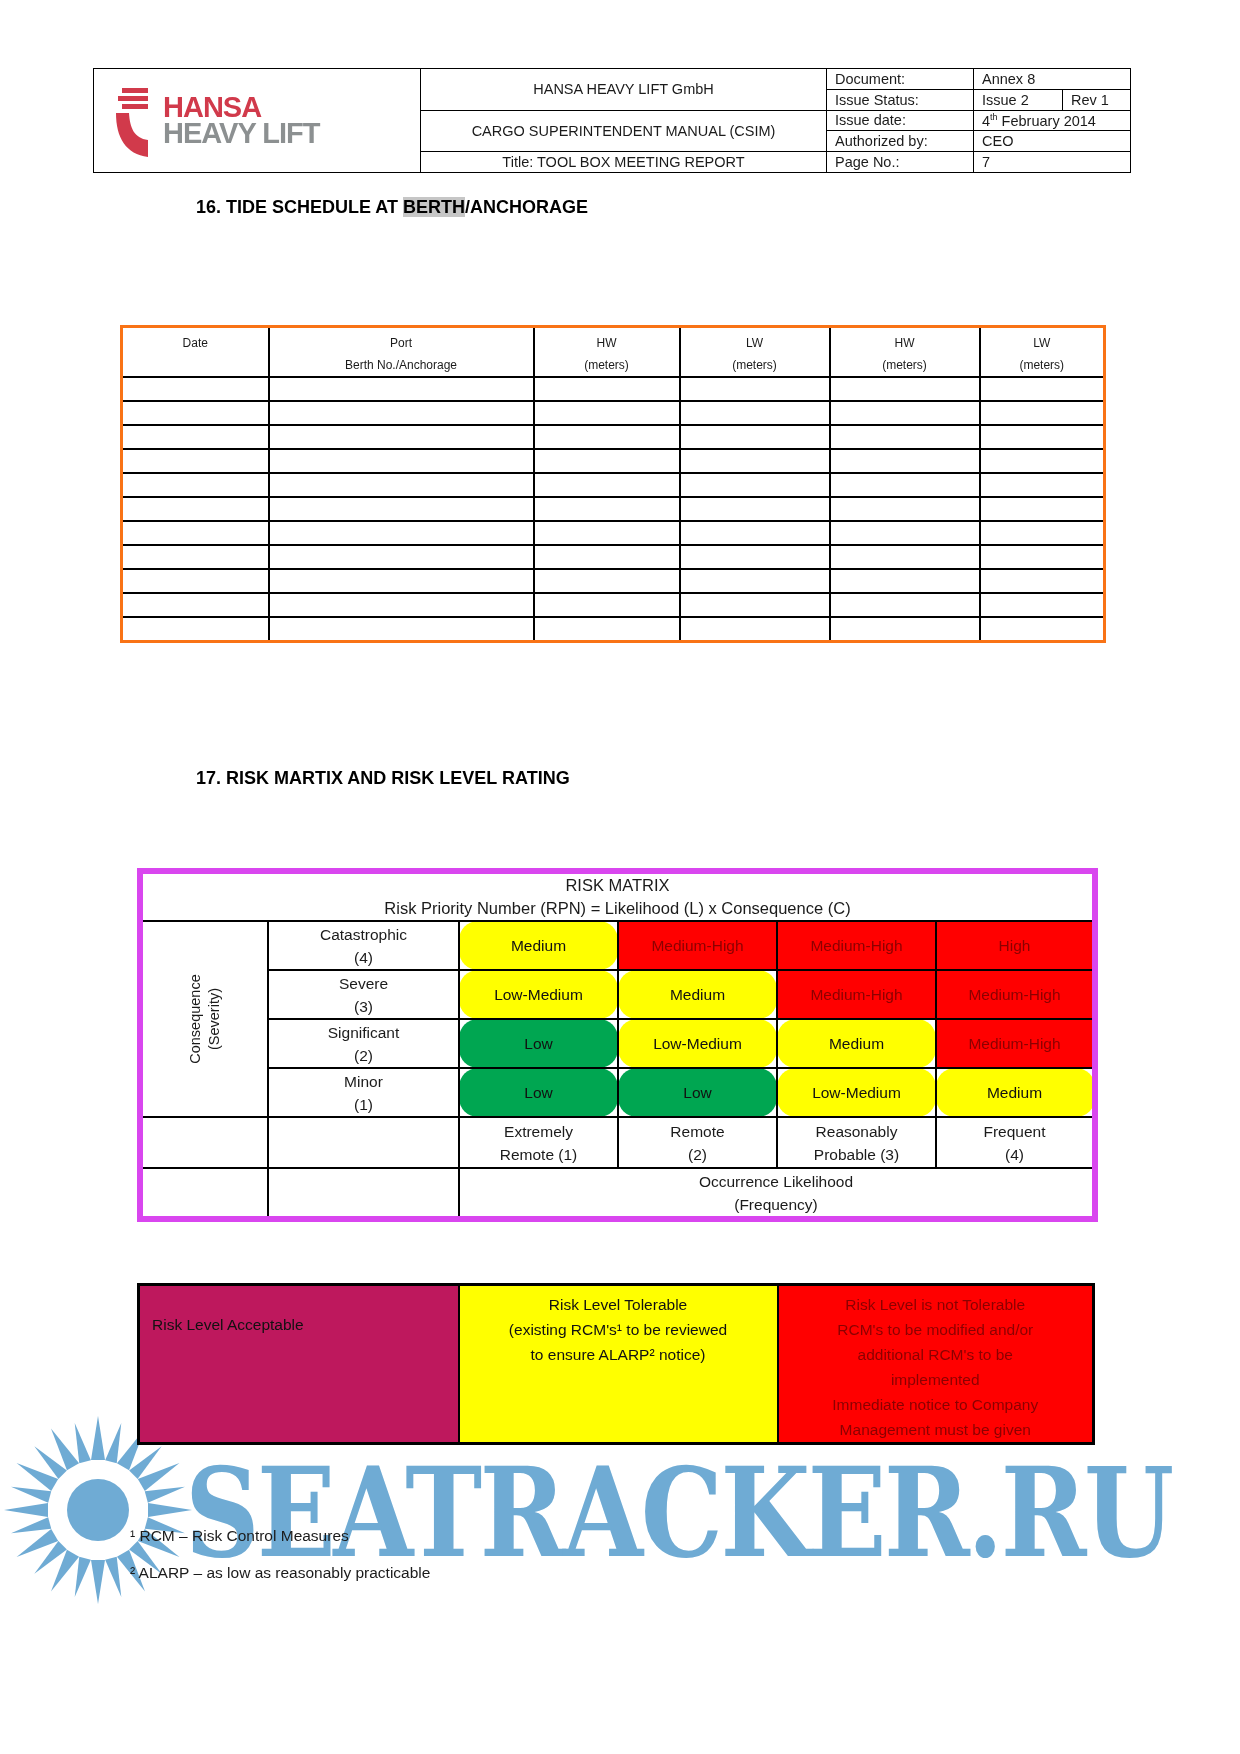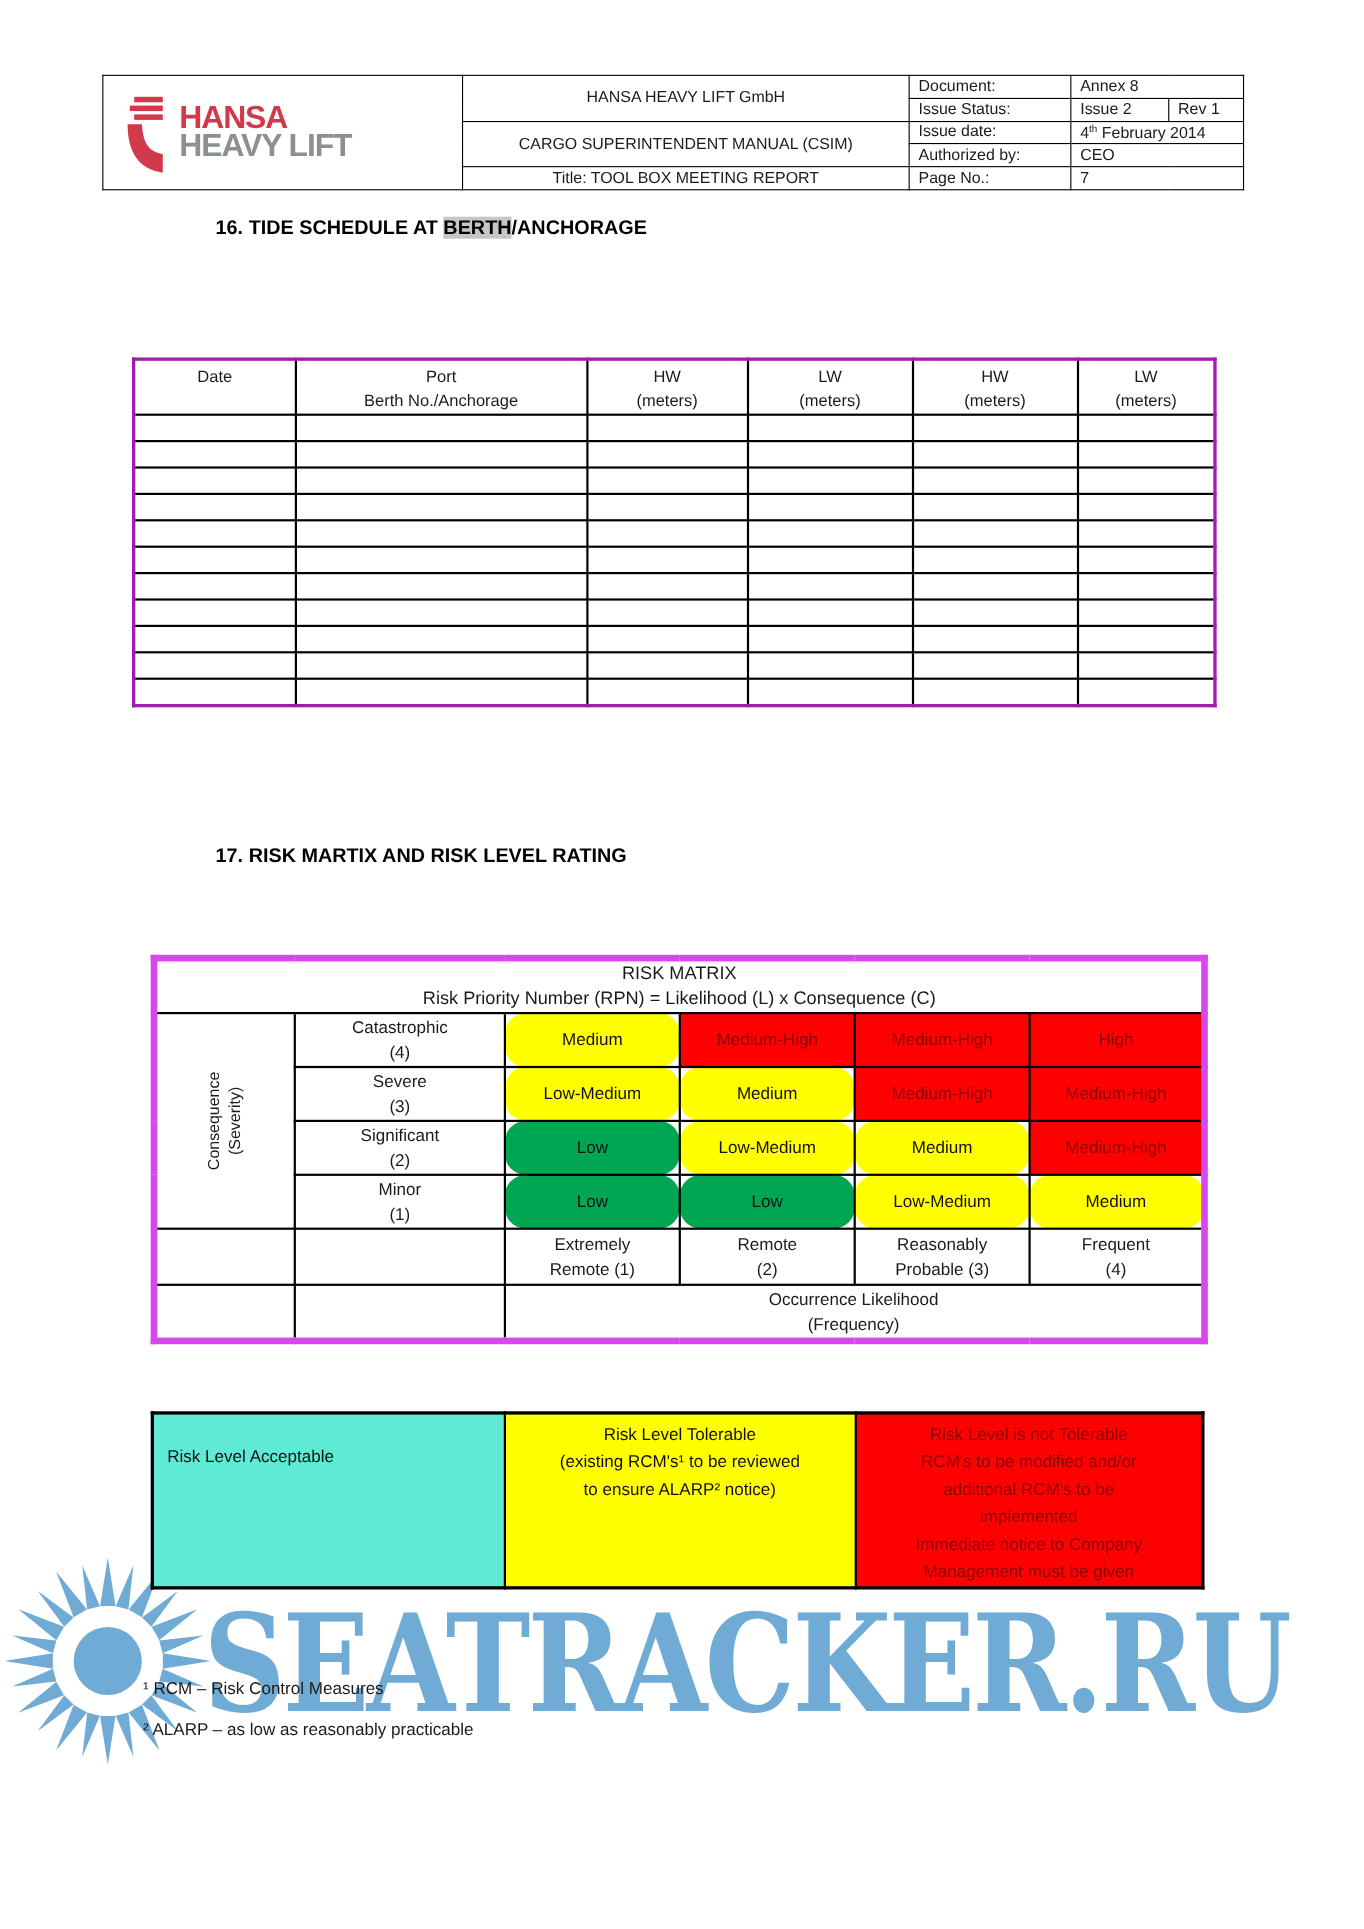--- a/index.html
+++ b/index.html
@@ -23,21 +23,21 @@
   sup { font-size:9px; vertical-align:super; }
   
   .sec-heading { position:absolute; font-size:18px; font-weight:bold; color:#000; white-space:nowrap; }
   #heading16 { left:196px; top:197px; }
   #heading17 { left:196px; top:768px; }
   .hl { background:#C6C6C6; }
   
   .tide-table {
     position:absolute; left:120px; top:325px;
     border-collapse:collapse; table-layout:fixed;
-    border:3px solid #a21caf; font-size:15px;
+    border:3px solid #f97316; font-size:12px;
   }
   .tide-table th, .tide-table td { border:2px solid #000; font-weight:normal; }
   .tide-table th { height:50px; text-align:center; vertical-align:top; padding-top:4px; line-height:22px; }
   .tide-table td { height:24px; }
   
   .matrix-table {
     position:absolute; left:137px; top:868px;
     border-collapse:collapse; table-layout:fixed;
     border:6px solid #d946ef; font-size:15.5px;
   }
@@ -56,21 +56,21 @@
   [data-cellcolor="yellow"], [data-cellcolor="green"] { color:#111;border-radius:19px; }
   
   .rating-table {
     position:absolute; left:137px; top:1283px;
     border-collapse:collapse; table-layout:fixed;
     border:3px solid #000; font-size:15.5px;
   }
   .rating-table td { border:2px solid #000; vertical-align:top; }
   .rating-title { height:53px; text-align:center; vertical-align:middle !important; font-size:21px; color:#000; }
   .rating-body td { height:150px; line-height:25px; }
-  .bg-green { background:#5eead4; color:#111; padding:26px 0 0 12px; }
+  .bg-green { background:#be185d; color:#111; padding:26px 0 0 12px; }
   .bg-yellow { background:#FFFF00; color:#111; text-align:center; padding-top:6px; }
   .bg-red { background:#FF0000; color:#8B0000; text-align:center; padding-top:6px; }
   
   .footnote { position:absolute; left:130px; font-size:15.5px; color:#1b1b1b; z-index:3; }
   #fn1 { top:1527px; }
   #fn2 { top:1564px; }
   
   #watermark-text {
     position:absolute; left:185px; top:1452px; z-index:1;
     font-family:"DejaVu Serif", serif; font-weight:bold;

